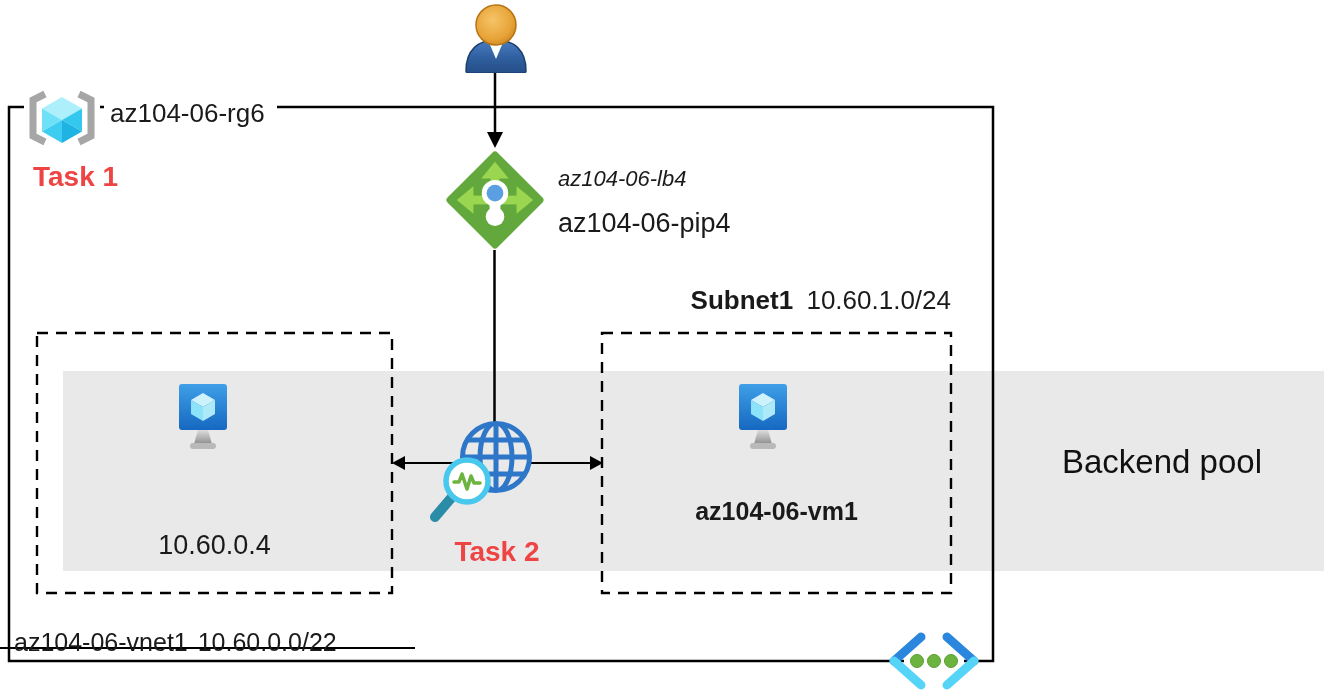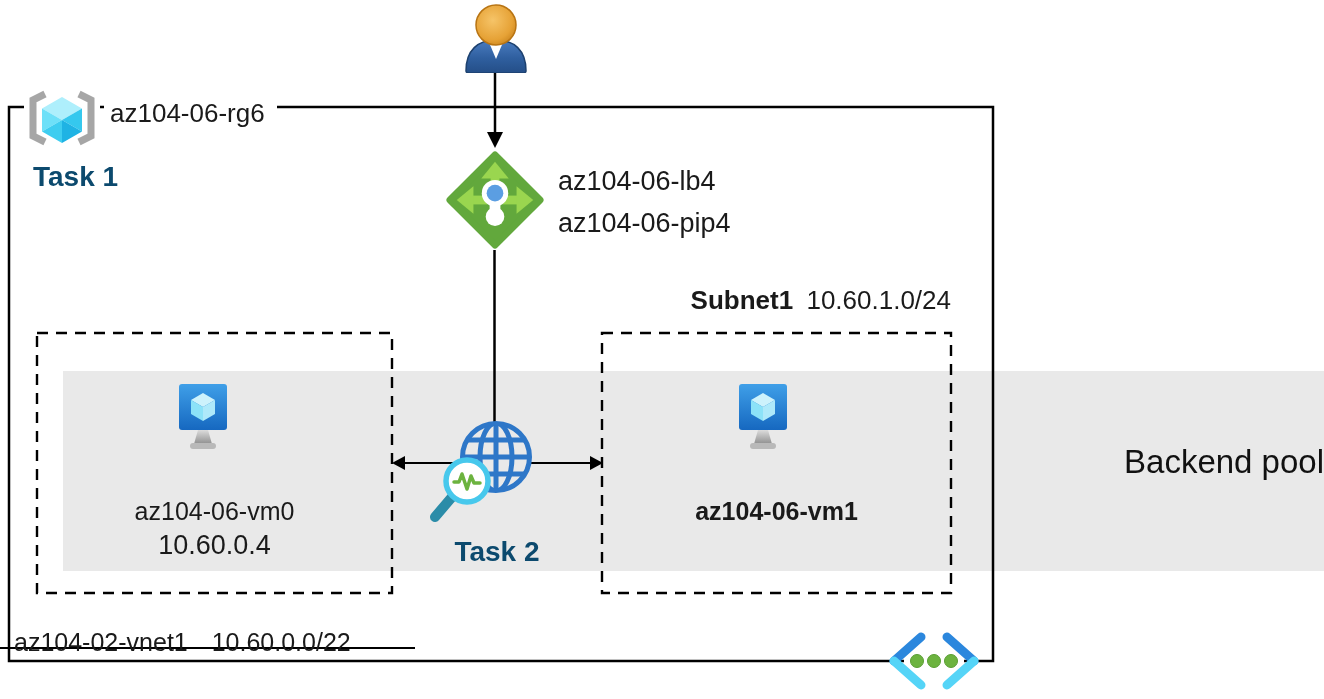--- a/index.html
+++ b/index.html
@@ -3,21 +3,21 @@
 <meta charset="utf-8">
 <style>
   html,body{margin:0;padding:0;background:#fff;}
   #stage{
     position:relative;width:1324px;height:699px;background:#fff;overflow:hidden;
     font-family:"Liberation Sans","DejaVu Sans",sans-serif;color:#1a1a1a;
   }
   .abs{position:absolute;}
   .band{background:#e9e9e9;}
   .lbl{white-space:nowrap;}
-  .task{font-weight:bold;color:#0c4a6e;font-size:28px;}
+  .task{font-weight:bold;color:#ef4444;font-size:28px;}
   .name-bold{font-weight:bold;}
   .whitebg{background:#fff;}
   .center{text-align:center;}
   svg{display:block;}
 </style>
 </head>
 <body>
 
 <div id="stage">
 
@@ -85,21 +85,21 @@
       <rect x="25" y="45.5" width="17" height="9"></rect>
       <polygon points="11,50 28,36 28,64"></polygon>
       <rect x="58" y="45.5" width="17" height="9"></rect>
       <polygon points="89,50 72,36 72,64"></polygon>
     </g>
     <rect x="44.5" y="42" width="11" height="26" fill="#fff"></rect>
     <circle cx="50" cy="43" r="13.5" fill="#fff"></circle>
     <circle cx="50" cy="67" r="9.5" fill="#fff"></circle>
     <circle cx="50" cy="43" r="8.5" fill="#5b9ee2"></circle>
   </svg>
-  <div class="abs lbl" style="left:558px;top:166px;font-size:27px;">az104-06-lb4</div>
+  <div class="abs lbl" style="left:558px;top:166px;font-size:22px;font-style:italic;">az104-06-lb4</div>
   <div class="abs lbl" style="left:558px;top:208px;font-size:27px;">az104-06-pip4</div>
 
 
   <div class="abs center lbl" style="left:602px;top:285px;width:349px;font-size:26px;text-align:right;">
     <span class="name-bold">Subnet1</span>
     <span style="margin-left:6px;">10.60.1.0/24</span>
   </div>
 
   <svg class="abs" style="left:178px;top:383px;" width="50" height="69" viewBox="0 0 50 69">
     <defs>
@@ -112,21 +112,20 @@
           <stop offset="100%" stop-color="#8f8f8f"></stop>
       </linearGradient>
     </defs>
     <rect x="1" y="1" width="48" height="46" rx="3" fill="url(#scr)"></rect>
     <polygon points="25,10 37,17 25,24 13,17" fill="#cdf2fc"></polygon>
     <polygon points="13,17 25,24 25,38 13,31" fill="#8ce2f8"></polygon>
     <polygon points="37,17 25,24 25,38 37,31" fill="#aee9fa"></polygon>
     <polygon points="20,47 30,47 34,61 16,61" fill="url(#stand)"></polygon>
     <rect x="12" y="60" width="26" height="6" rx="3" fill="#b9b9b9"></rect>
   </svg>
-  <div class="abs center lbl" style="left:37px;top:497px;width:355px;font-size:25px;">az104-06-vm0</div>
   <div class="abs center lbl" style="left:37px;top:530px;width:355px;font-size:27px;">10.60.0.4</div>
 
   <svg class="abs" style="left:738px;top:383px;" width="50" height="69" viewBox="0 0 50 69">
     <rect x="1" y="1" width="48" height="46" rx="3" fill="url(#scr)"></rect>
     <polygon points="25,10 37,17 25,24 13,17" fill="#cdf2fc"></polygon>
     <polygon points="13,17 25,24 25,38 13,31" fill="#8ce2f8"></polygon>
     <polygon points="37,17 25,24 25,38 37,31" fill="#aee9fa"></polygon>
     <polygon points="20,47 30,47 34,61 16,61" fill="url(#stand)"></polygon>
     <rect x="12" y="60" width="26" height="6" rx="3" fill="#b9b9b9"></rect>
   </svg>
@@ -146,25 +145,25 @@
       <line x1="71" y1="25" x2="71" y2="97"></line>
       <ellipse cx="71" cy="61" rx="16" ry="34"></ellipse>
     </g>
     <line x1="27" y1="101" x2="10" y2="121" stroke="#2b8ca8" stroke-width="10" stroke-linecap="round"></line>
     <circle cx="42" cy="85" r="21" fill="#fff" stroke="#47c8ec" stroke-width="5.5"></circle>
     <polyline points="29,86 34,86 37,78 42,93 46,80 49,87 55,87" fill="none" stroke="#6cb33f" stroke-width="3.5" stroke-linecap="round" stroke-linejoin="round"></polyline>
   </svg>
 
   <div class="abs task center lbl" style="left:425px;top:536px;width:144px;">Task 2</div>
 
-  <div class="abs center lbl" style="left:1000px;top:443px;width:324px;font-size:33px;color:#111;text-align:right;">Backend pool</div>
+  <div class="abs center lbl" style="left:1000px;top:443px;width:324px;font-size:33px;color:#111;">Backend pool</div>
 
   <div class="abs lbl" style="left:14px;top:628px;font-size:25px;">
-    <span>az104-02-vnet1</span>
-    <span style="margin-left:17px;">10.60.0.0/22</span>
+    <span>az104-06-vnet1</span>
+    <span style="margin-left:3px;">10.60.0.0/22</span>
   </div>
 
   <svg class="abs" style="left:886px;top:630px;" width="96" height="62" viewBox="0 0 96 62">
     <rect x="18" y="21" width="60" height="20" fill="#fff"></rect>
     <line x1="35" y1="7" x2="8" y2="31" stroke="#2b87dd" stroke-width="9" stroke-linecap="round"></line>
     <line x1="61" y1="7" x2="88" y2="31" stroke="#2b87dd" stroke-width="9" stroke-linecap="round"></line>
     <line x1="8" y1="31" x2="35" y2="55" stroke="#55d4f7" stroke-width="9" stroke-linecap="round"></line>
     <line x1="88" y1="31" x2="61" y2="55" stroke="#55d4f7" stroke-width="9" stroke-linecap="round"></line>
     <circle cx="31" cy="31" r="6.5" fill="#6cb33f" stroke="#5a9e33"></circle>
     <circle cx="48" cy="31" r="6.5" fill="#6cb33f" stroke="#5a9e33"></circle>

